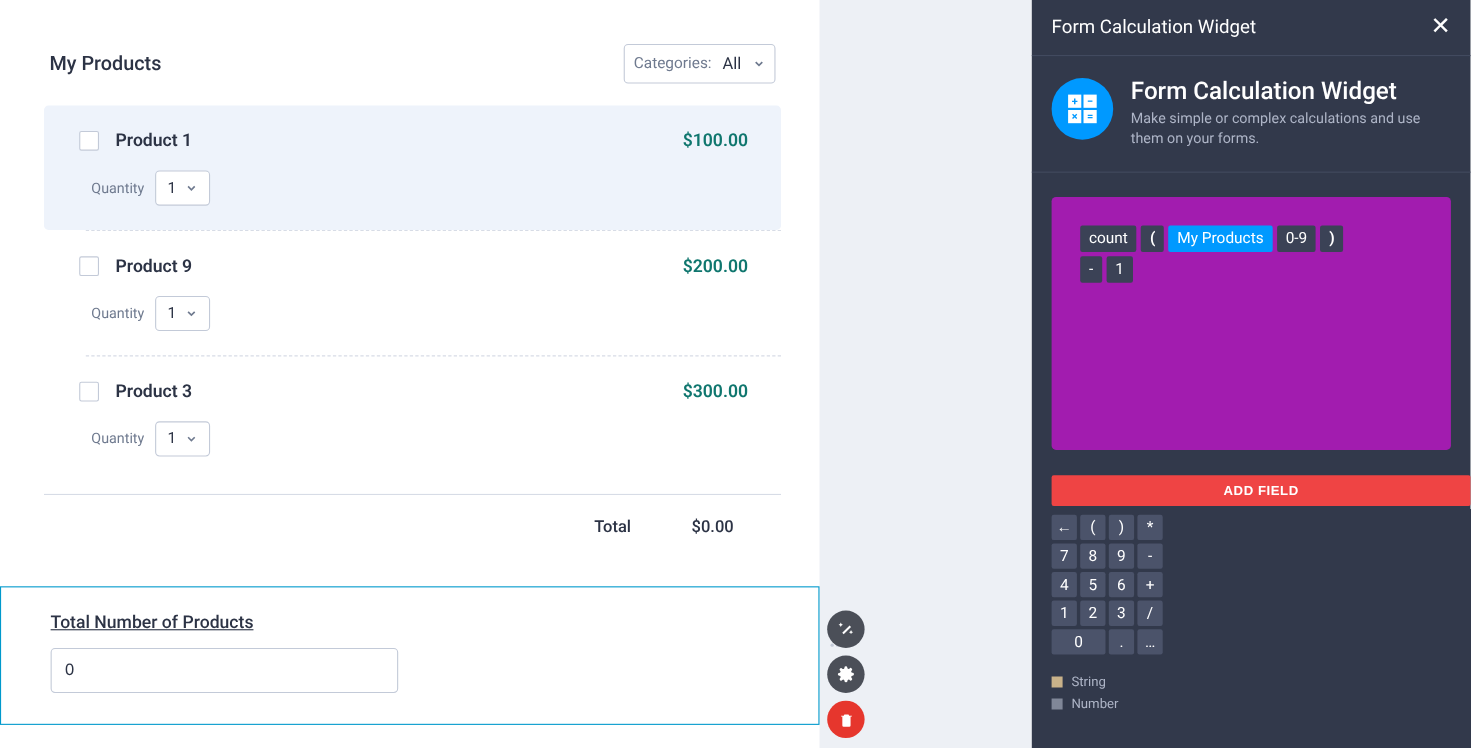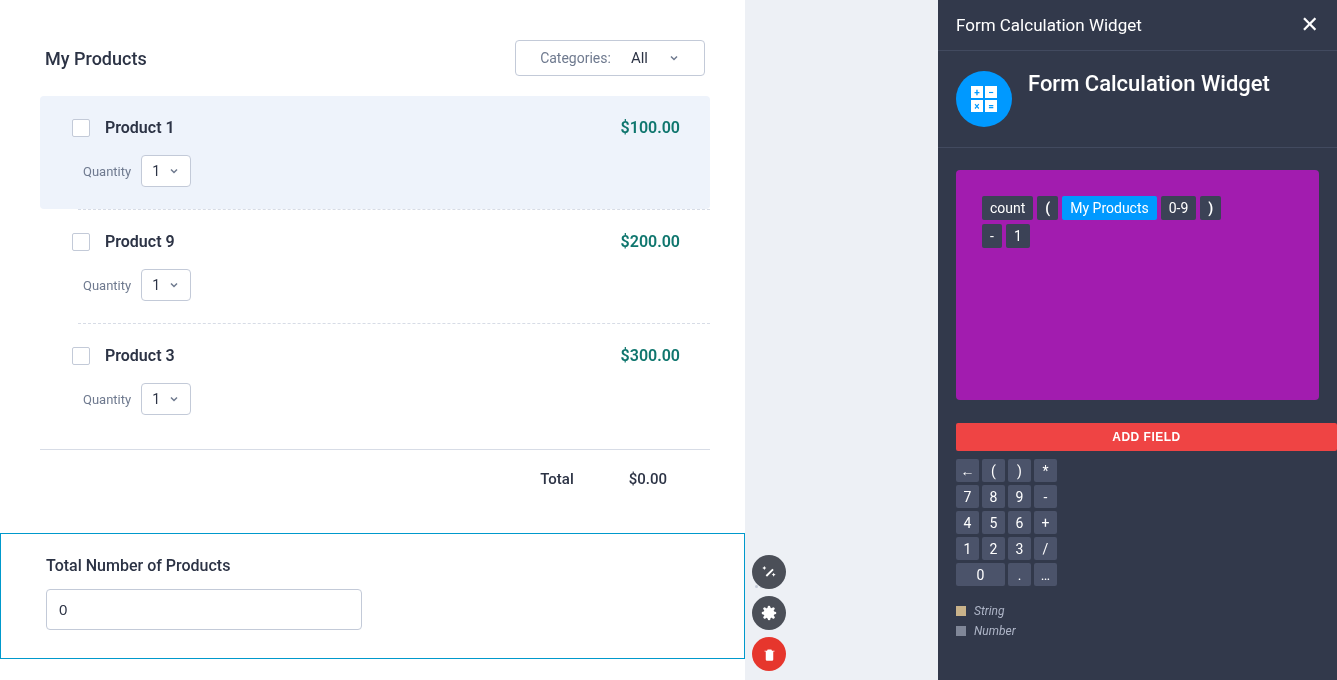--- a/index.html
+++ b/index.html
@@ -2,39 +2,39 @@
 <html><head>
 <meta charset="utf-8">
 <style>
 * { box-sizing: border-box; margin: 0; padding: 0; }
 body { font-family: -apple-system, BlinkMacSystemFont, "Segoe UI", Roboto, sans-serif; width: 1337px; height: 680px; overflow: hidden; background: #fff; position: relative; }
 
 .main { position: absolute; left: 0; top: 0; width: 745px; height: 680px; padding: 0; }
 
 .section-header { display: flex; justify-content: space-between; align-items: center; padding: 40px 40px 20px 45px; }
 .section-title { font-size: 18px; font-weight: 500; color: #2c3345; }
-.category-select { display: flex; align-items: center; gap: 20px; border: 1px solid #c3cad8; border-radius: 4px; padding: 8px 24px; font-size: 14px; color: #6f7a8f; cursor: pointer; }
+.category-select { display: flex; align-items: center; gap: 10px; border: 1px solid #c3cad8; border-radius: 4px; padding: 8px 8px; font-size: 14px; color: #6f7a8f; cursor: pointer; }
 .category-select .val { color: #2c3345; font-size: 15px; }
 
 .product { padding: 22px 30px 22px 10px; margin: 0 35px 0 40px; border-radius: 4px; }
 .product.sel { background: #eef3fb; }
 .product-top { display: flex; align-items: center; padding-left: 22px; }
 .chk { width: 18px; height: 18px; border: 1px solid #c3cad8; border-radius: 2px; margin-right: 15px; background: #fff; cursor: pointer; flex-shrink: 0; }
 .pname { font-size: 16px; font-weight: 600; color: #2c3345; flex: 1; }
 .pprice { font-size: 16px; font-weight: 600; color: #0f766e; }
 .qrow { display: flex; align-items: center; margin-top: 18px; margin-left: 33px; gap: 10px; }
 .qlabel { font-size: 13px; color: #6f7a8f; }
 .qsel { display: flex; align-items: center; gap: 8px; border: 1px solid #c3cad8; border-radius: 4px; padding: 7px 10px; font-size: 14px; color: #2c3345; background: #fff; cursor: pointer; }
 .divider { border: 0; border-top: 1px dashed #d7dce6; margin: 0 35px 0 78px; }
 
 .total-row { display: flex; justify-content: flex-end; gap: 55px; padding: 20px 78px 20px 0; font-size: 15px; color: #2c3345; font-weight: 500; }
 .solid-div { border: 0; border-top: 1px solid #d7dce6; margin: 12px 35px 0 40px; }
 
 .field-block { margin-top: 25px; border: 1px solid #0099cc; border-radius: 0; padding: 22px 45px 28px 45px; position:relative; border-left-width:1px; border-right-width:1px; }
-.field-label { font-size: 16px; color: #2c3345; font-weight: 500; margin-bottom: 14px; }
+.field-label { font-size: 16px; color: #2c3345; font-weight: 500; margin-bottom: 14px; text-decoration: underline; }
 .field-input { width: 316px; border: 1px solid #c3cad8; border-radius: 4px; padding: 11px 12px; font-size: 15px; color: #2c3345; }
 
 .drag-handle { position:absolute; right: -19px; top: 41px; color:#c3cad8; display:flex; flex-direction:column; gap:2px; cursor:grab;}
 .drag-handle span{display:flex; gap:2px;}
 .drag-handle i{width:3px;height:3px;background:#c3cad8;border-radius:50%;display:block;}
 
 .fab-col { position: absolute; left: 752px; top: 555px; display: flex; flex-direction: column; gap: 7px; }
 .fab { width: 34px; height: 34px; border-radius: 50%; display: flex; align-items: center; justify-content: center; cursor: pointer; color: #fff; }
 .fab.dark { background: #4b4f58; }
 .fab.red { background: #e6362d; }
@@ -60,21 +60,21 @@
 .tok.num { background:#3b4256; }
 .tok.op09 { background:#3b4256; color:#fff; }
 
 .add-field { background:#ef4444; color:#fff; border:0; padding:7px 14px; font-size:12px; font-weight:600; letter-spacing:0.5px; margin: 0 0 8px 18px; cursor:pointer; border-radius:2px; }
 
 .keypad { margin: 0 18px; display:flex; flex-direction:column; gap:3px; }
 .krow { display:flex; gap:3px; }
 .key { width:23px; height:23px; background:#4b536a; display:flex; align-items:center; justify-content:center; font-size:14px; cursor:pointer; border-radius:2px; }
 .key.wide { width:49px; }
 
-.legend { margin: 18px 18px 0 18px; font-size:12px; color:#aeb5c7;font-style:italic; }
+.legend { margin: 18px 18px 0 18px; font-size:12px; color:#aeb5c7; }
 .legend-row { display:flex; align-items:center; gap:8px; margin-bottom:6px; }
 .sw { width:10px; height:10px; }
 .sw.str { background:#c9b28a; }
 .sw.num { background:#808798; }
 
 svg.chevd { width:12px; height:12px; }
 </style>
 </head>
 <body>
 
@@ -199,20 +199,21 @@
     <div class="logo">
       <div class="logo-grid">
         <div class="logo-cell">+</div>
           <div class="logo-cell">−</div>
         <div class="logo-cell">×</div>
           <div class="logo-cell">=</div>
       </div>
     </div>
     <div>
       <h2>Form Calculation Widget</h2>
+      <p>Make simple or complex calculations and use them on your forms.</p>
     </div>
   </div>
 
   <div class="formula-box">
     <div class="fline" id="fline1">
         <span class="tok fn">count</span>
         <span class="tok paren">(</span>
         <span class="tok field">My Products</span>
         <span class="tok op09">0-9</span>
         <span class="tok paren">)</span>

